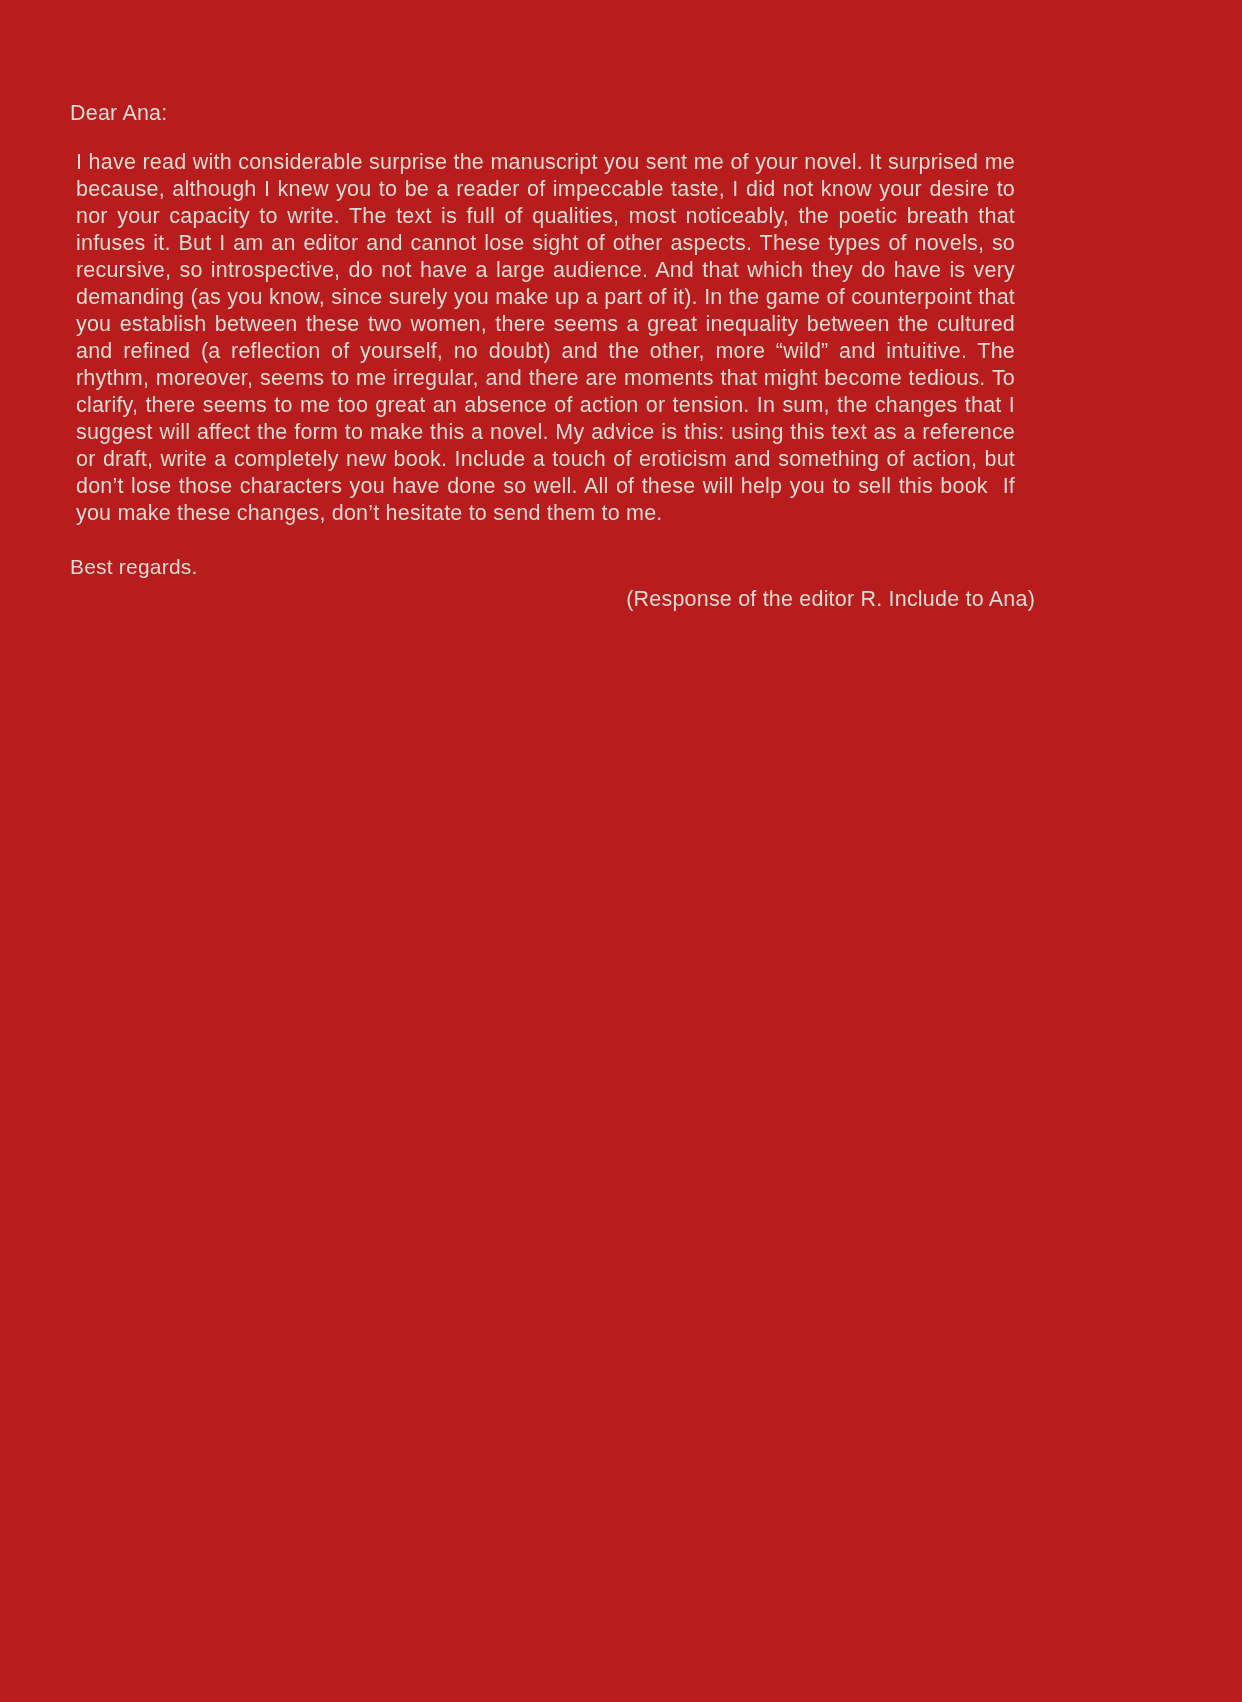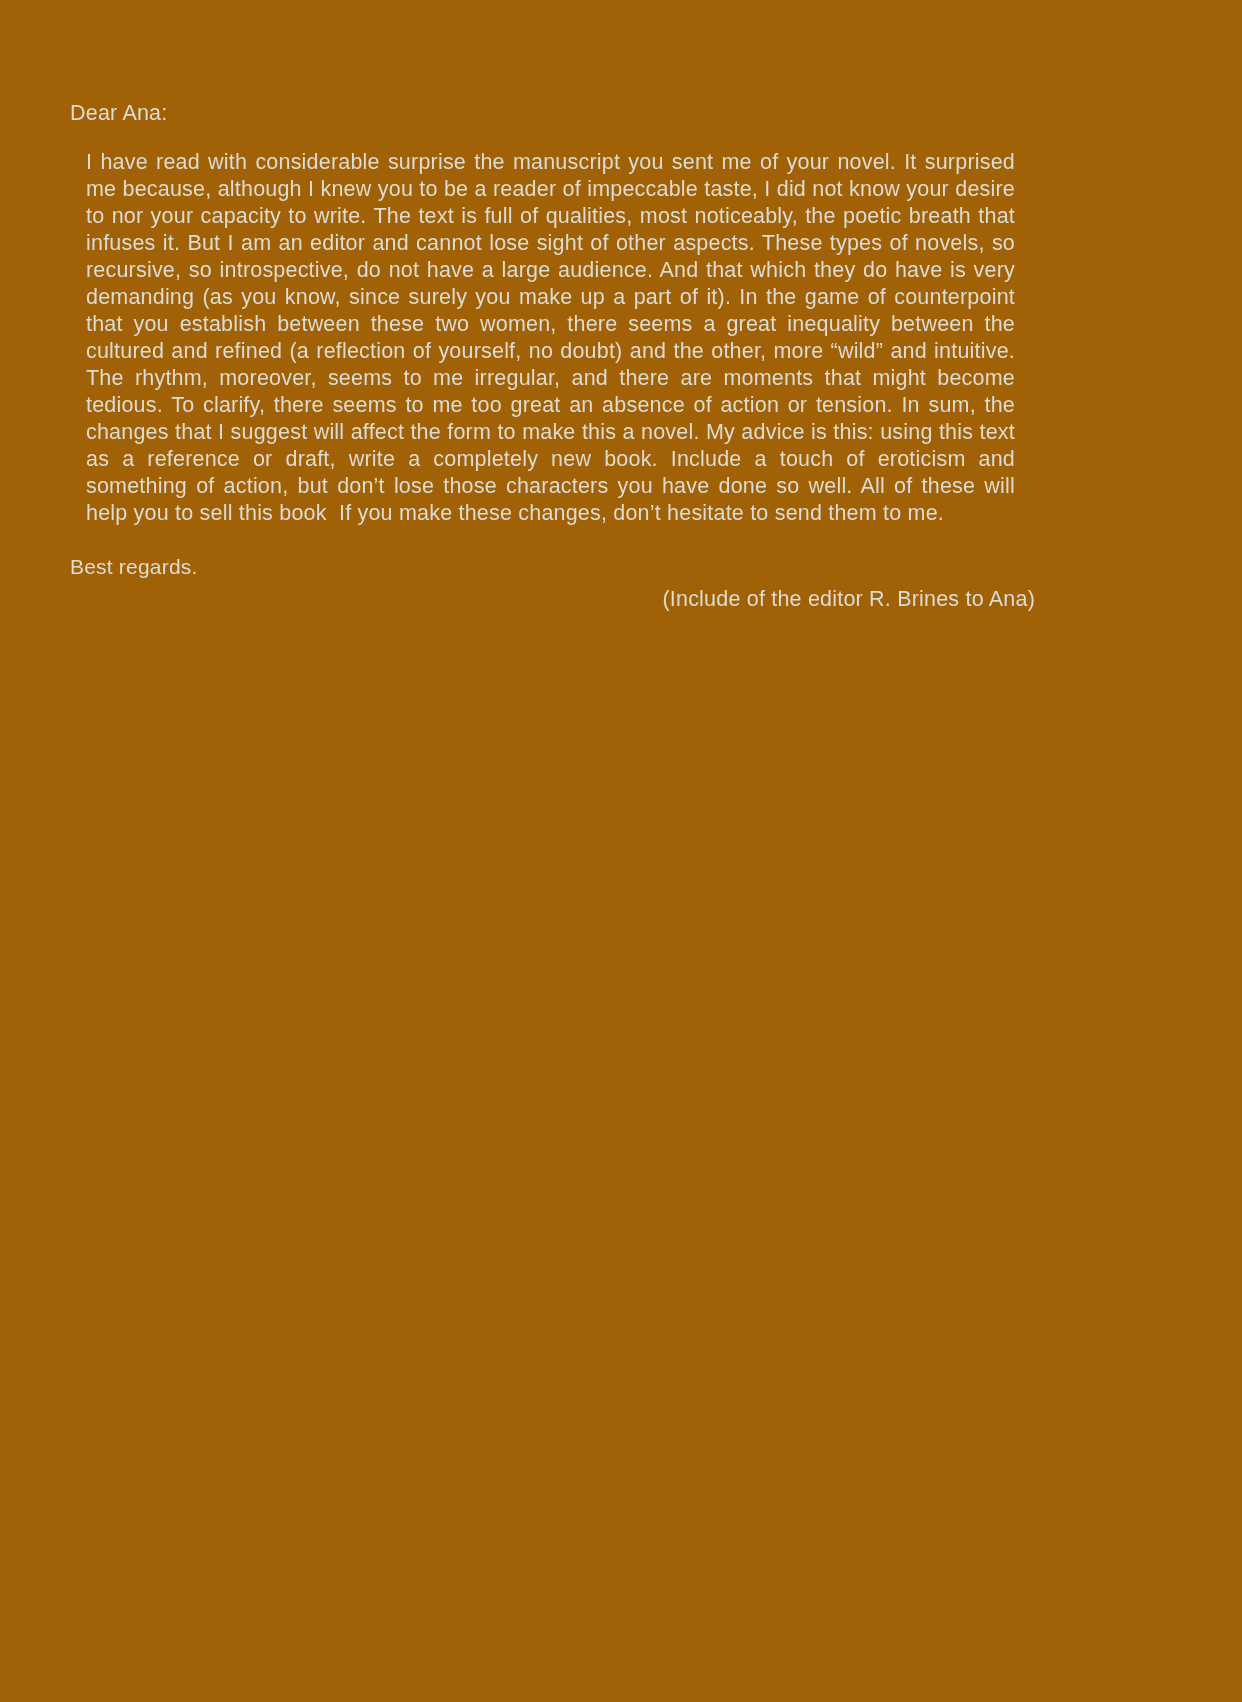--- a/index.html
+++ b/index.html
@@ -12,33 +12,33 @@
     background: #000000;
     font-family: "Liberation Sans", sans-serif;
     color: #dcdcd4;
     overflow: hidden;
   }
   .page {
     box-sizing: border-box;
     width: 1242px;
     height: 1702px;
     padding: 100px 3px 0 70px;
-    background: #a16207;
+    background: #b91c1c;
   }
   .letter {
     width: 945px;
   }
   .salutation {
     margin: 0 0 22px 0;
     font-size: 21.5px;
     line-height: 27px;
     letter-spacing: 0.2px;
   }
   .body-text {
-    margin: 0 0 26px 16px;
+    margin: 0 0 26px 6px;
     font-size: 21.5px;
     line-height: 27px;
     letter-spacing: 0.2px;
     white-space: pre-wrap;
     text-align: justify;
     text-justify: inter-word;
   }
   .closing {
     margin: 0 0 6px 0;
     font-size: 21px;
@@ -55,15 +55,15 @@
   }
 </style>
 </head>
 <body>
 
 <div class="page">
   <div class="letter">
     <p class="salutation">Dear Ana:</p>
     <p class="body-text">I have read with considerable surprise the manuscript you sent me of your novel. It surprised me because, although I knew you to be a reader of impeccable taste, I did not know your desire to nor your capacity to write. The text is full of qualities, most noticeably, the poetic breath that infuses it. But I am an editor and cannot lose sight of other aspects. These types of novels, so recursive, so introspective, do not have a large audience. And that which they do have is very demanding (as you know, since surely you make up a part of it). In the game of counterpoint that you establish between these two women, there seems a great inequality between the cultured and refined (a reflection of yourself, no doubt) and the other, more “wild” and intuitive. The rhythm, moreover, seems to me irregular, and there are moments that might become tedious. To clarify, there seems to me too great an absence of action or tension. In sum, the changes that I suggest will affect the form to make this a novel. My advice is this: using this text as a reference or draft, write a completely new book. Include a touch of eroticism and something of action, but don’t lose those characters you have done so well. All of these will help you to sell this book  If you make these changes, don’t hesitate to send them to me.</p>
     <p class="closing">Best regards.</p>
-    <p class="attribution">(Include of the editor R. Brines to Ana)</p>
+    <p class="attribution">(Response of the editor R. Include to Ana)</p>
   </div>
 </div>
 
 </body></html>

